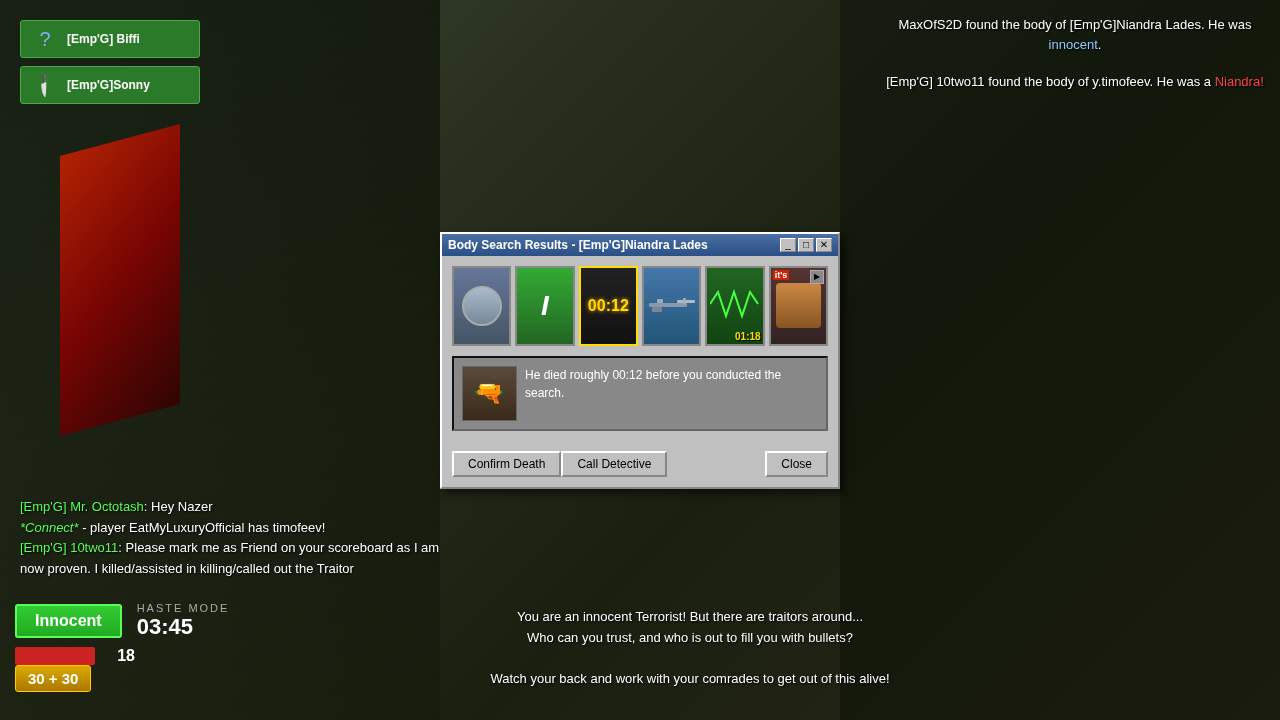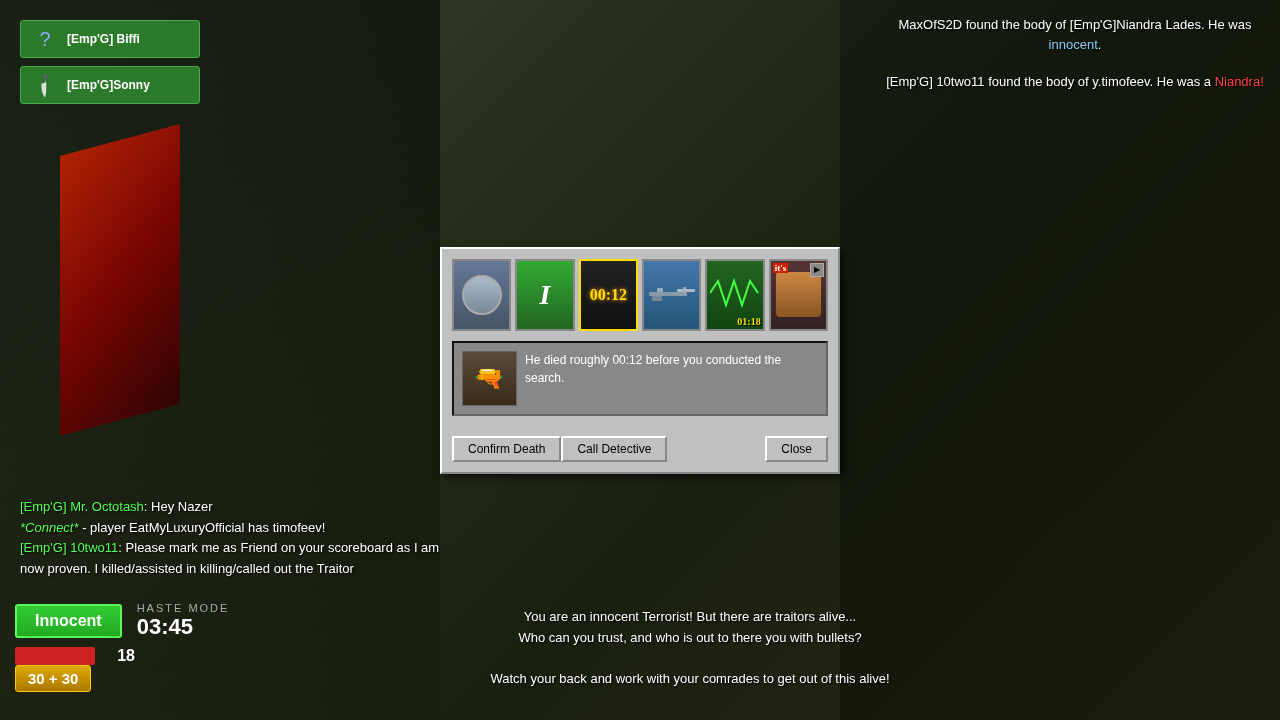--- a/index.html
+++ b/index.html
@@ -305,30 +305,29 @@
 
     
     .evidence-row {
       display: flex;
       gap: 4px;
       margin-bottom: 10px;
     }
 
     .evidence-item {
       width: 64px;
-      height: 72px;
+      height: 80px;
       border: 2px solid #888;
       background: #555;
       display: flex;
       align-items: center;
       justify-content: center;
       position: relative;
       overflow: hidden;
       cursor: pointer;
-      font-family: Liberation Serif, serif;
     }
 
     .evidence-item.selected {
       border-color: #ffdd00;
     }
 
     .evidence-item .ev-label {
       position: absolute;
       bottom: 2px;
       right: 2px;
@@ -560,29 +559,37 @@
   <span class="health-number">18</span>
 </div>
 
 <div class="ammo-bar-container">
   <div class="ammo-bar">
     <span>30 + 30</span>
   </div>
 </div>
 
 <div class="bottom-message">
-  <div class="msg-line">You are an innocent Terrorist! But there are traitors alive...</div>
-  <div class="msg-line">Who can you trust, and who is out to there you with bullets?</div>
+  <div class="msg-line">You are an innocent Terrorist! But there are traitors around...</div>
+  <div class="msg-line">Who can you trust, and who is out to fill you with bullets?</div>
   <div class="msg-line">&nbsp;</div>
   <div class="msg-line">Watch your back and work with your comrades to get out of this alive!</div>
 </div>
 
 <div class="modal-overlay">
   <div class="modal-dialog">
 
+    <div class="modal-titlebar">
+      <span class="modal-title-text">Body Search Results - [Emp'G]Niandra Lades</span>
+      <div class="modal-controls">
+        <button class="modal-control-btn">_</button>
+        <button class="modal-control-btn">□</button>
+        <button class="modal-control-btn">✕</button>
+      </div>
+    </div>
 
     <div class="modal-body">
 
       <div class="evidence-row">
 
         <div class="evidence-item ev-person">
           <div class="face-circle"></div>
         </div>
 
         <div class="evidence-item ev-green-i">

